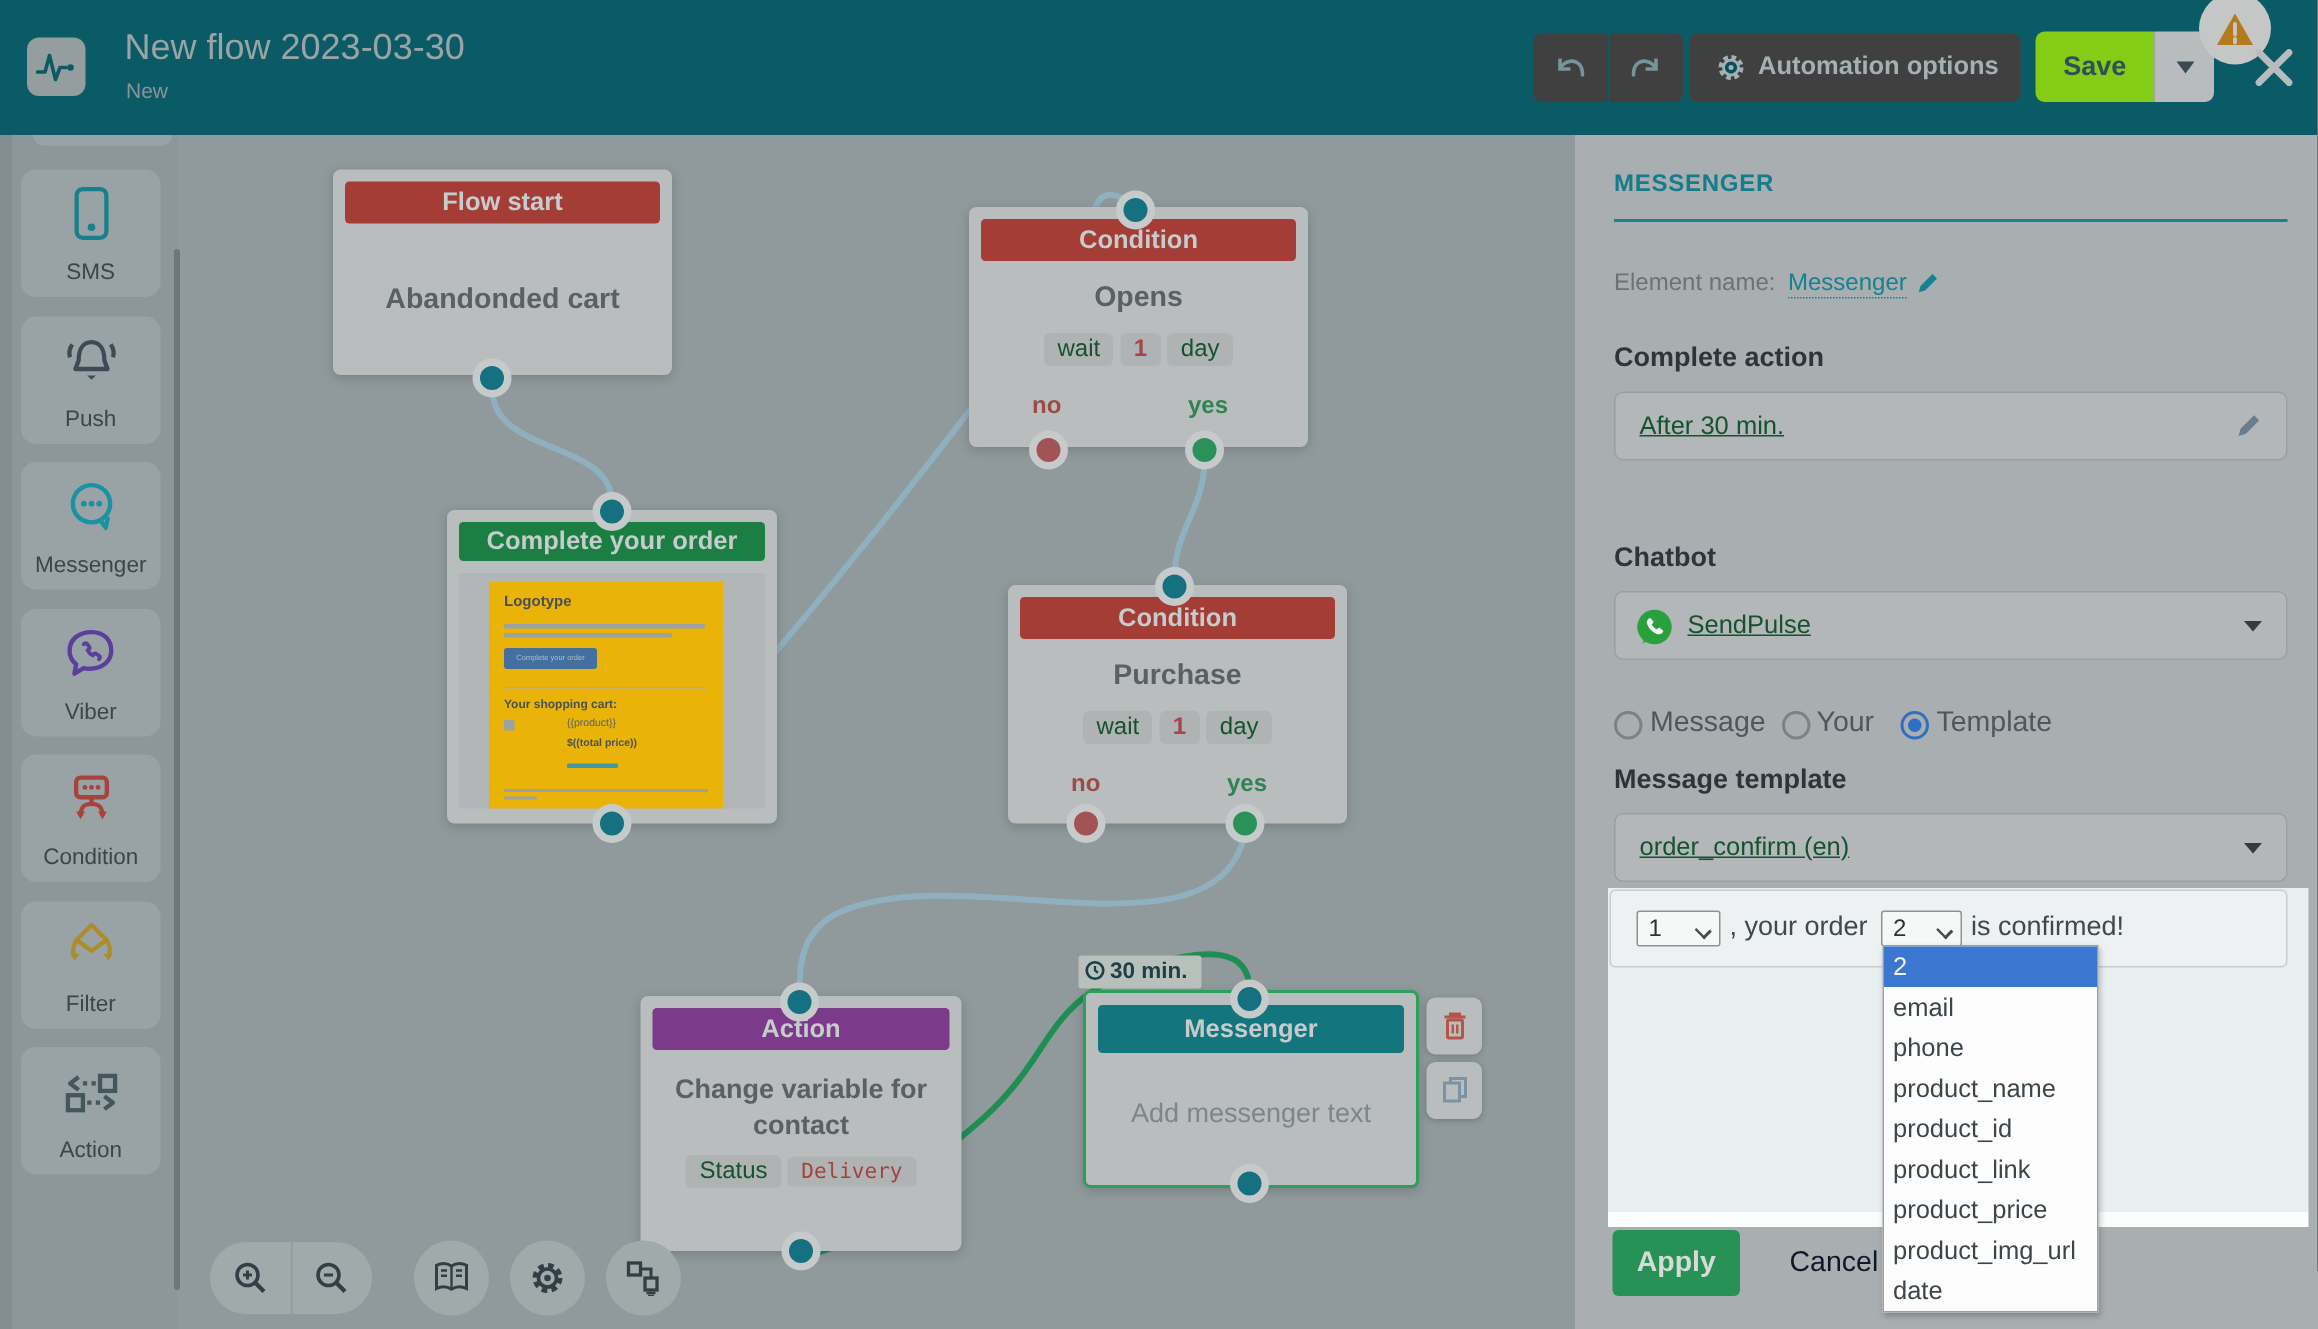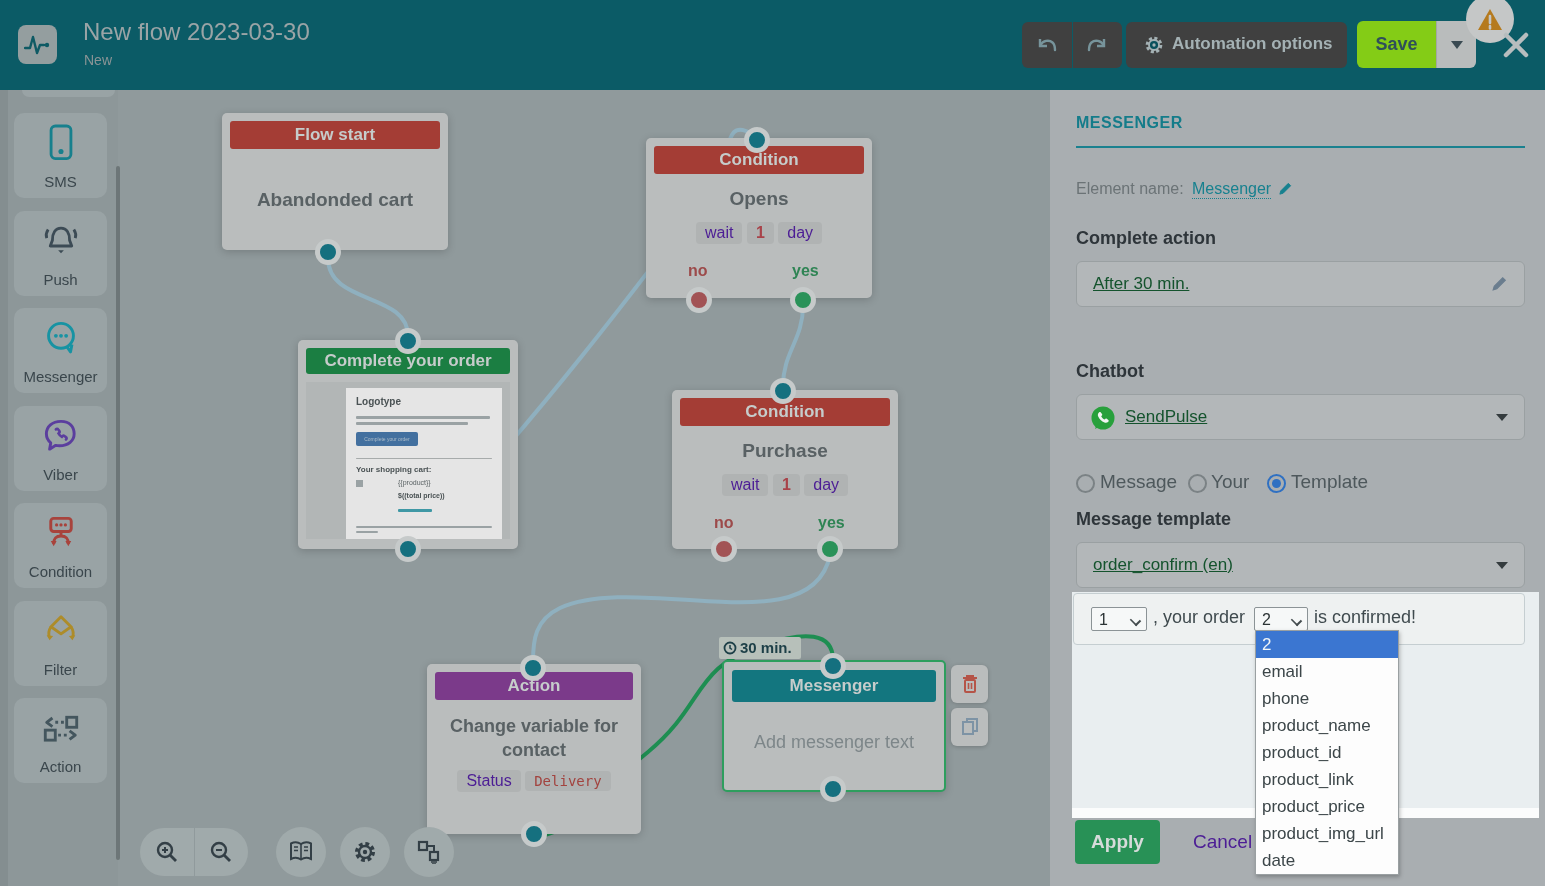--- a/index.html
+++ b/index.html
@@ -17,21 +17,21 @@
   .side-card{position:absolute;left:14px;width:93px;height:85px;background:#99a3a5;border-radius:10px;text-align:center;}
   .side-card .lbl{position:absolute;left:0;right:0;bottom:8px;font-size:15px;color:#3a464c;}
   .side-card svg{margin-top:12px;}
   
   .node{position:absolute;background:#babdbd;border-radius:5px;box-shadow:0 2px 8px rgba(0,0,0,.18);}
   .node-head{position:absolute;left:8px;right:8px;top:8px;height:28px;border-radius:3px;
     color:#c6cccb;font-weight:700;text-align:center;line-height:28px;font-size:17px;}
   .head-red{background:#a43d35;} .head-green{background:#1b7e42;}
   .head-purple{background:#7b3a8a;} .head-teal{background:#13767f;}
   .node-body{position:absolute;left:0;right:0;text-align:center;color:#596164;font-weight:700;font-size:19px;}
-  .chip{display:inline-block;background:#b0b3b3;border-radius:4px;color:#4c1d95;padding:2px 9px;font-size:16px;}
+  .chip{display:inline-block;background:#b0b3b3;border-radius:4px;color:#14532d;padding:2px 9px;font-size:16px;}
   .chip.red{color:#a8434a;font-weight:700;}
   .chip.mono{font-family:"DejaVu Sans Mono",monospace;color:#a2433f;font-size:14px;}
   .noyes{position:absolute;font-size:16px;font-weight:700;}
   .no{color:#9c4a4a;} .yes{color:#2f8454;}
   .dot{position:absolute;width:16px;height:16px;border-radius:50%;border:5px solid #c6caca;background:#15707f;box-sizing:content-box;}
   .dot.red{background:#a25355;} .dot.grn{background:#2a9259;}
   
   #panel{position:absolute;left:1050px;top:90px;width:495px;height:796px;background:#a9aeb1;}
   .p-label{position:absolute;font-size:18px;font-weight:700;color:#2e353a;}
   .p-box{position:absolute;width:449px;height:46px;background:#b3b7b9;border:1px solid #9aa0a2;border-radius:6px;box-sizing:border-box;}
@@ -46,21 +46,21 @@
   #editor-strip{position:absolute;left:1072px;top:808px;width:467px;height:10px;background:#fbfcfc;z-index:10;}
   #editor-row{position:absolute;left:1px;top:1px;width:450px;height:50px;background:#eef1f1;border:1px solid #c5ced1;border-radius:4px;}
   .mini-sel{position:absolute;height:24px;background:#f6f8f8;border:1px solid #8b9396;border-radius:2px;font-size:16px;color:#2b3335;line-height:24px;padding-left:7px;box-sizing:border-box;}
   .mini-sel .chev{position:absolute;right:6px;top:8px;width:7px;height:7px;border-right:2px solid #444c4f;border-bottom:2px solid #444c4f;transform:rotate(45deg) scale(1,.8);transform-origin:center;}
   .row-txt{position:absolute;top:13px;font-size:18px;color:#3f4a4e;}
   #dropdown{position:absolute;left:1255px;top:630px;width:142px;background:#fdfdfd;border:1px solid #9aa0a2;z-index:60;box-shadow:1px 2px 4px rgba(0,0,0,.25);}
   .opt{height:27px;line-height:27px;padding-left:6px;font-size:17px;color:#3c4649;}
   .opt.hl{background:#3b76d1;color:#f2f5f7;}
   
   #apply-btn{position:absolute;left:1075px;top:820px;width:85px;height:44px;background:#289156;border-radius:4px;color:#d6dbda;font-weight:700;font-size:19px;text-align:center;line-height:44px;z-index:20;}
-  #cancel-link{position:absolute;left:1193px;top:831px;font-size:19px;color:#4c1d95;z-index:20;}
+  #cancel-link{position:absolute;left:1193px;top:831px;font-size:19px;color:#0f172a;z-index:20;}
   
   .tool-circle{position:absolute;width:50px;height:50px;border-radius:50%;background:#a0aaab;}
   
   .bar{position:absolute;background:#9aa2a4;height:3px;border-radius:1px;}
   .badge-30{position:absolute;left:719px;top:637px;width:82px;height:22px;background:#b7c0ba;border-radius:2px;color:#1d3f47;font-weight:700;font-size:15px;line-height:22px;z-index:5;}
   .side-btn{position:absolute;left:951px;width:37px;height:38px;background:#babdbd;border-radius:6px;box-shadow:0 1px 4px rgba(0,0,0,.2);text-align:center;z-index:4;}
   svg{display:block;}
 </style>
 </head>
 <body>
@@ -159,21 +159,21 @@
       <span class="chip red">1</span>
       <span class="chip">day</span>
     </div>
     <span class="noyes no" style="left:42px;top:124px">no</span>
     <span class="noyes yes" style="left:146px;top:124px">yes</span>
   </div>
 
   <div class="node" style="left:298px;top:340px;width:220px;height:209px;z-index:2">
     <div class="node-head head-green" style="height:26px;line-height:26px">Complete your order</div>
     <div class="abs" style="left:8px;top:42px;width:204px;height:157px;background:#b2b6b6">
-      <div class="abs" style="left:40px;top:6px;width:156px;height:151px;background:#e5e5e5">
+      <div class="abs" style="left:20px;top:6px;width:156px;height:151px;background:#eab308">
         <span class="abs" style="left:10px;top:8px;font-size:10px;font-weight:700;color:#4a5254">Logotype</span>
         <div class="bar" style="left:10px;top:28px;width:134px"></div>
         <div class="bar" style="left:10px;top:34px;width:112px"></div>
         <div class="abs" style="left:10px;top:44px;width:62px;height:14px;background:#43709f;border-radius:2px;color:#aebdc9;font-size:5px;text-align:center;line-height:14px">Complete your order</div>
         <div class="bar" style="left:10px;top:70px;width:136px;height:1px;background:#a7abab"></div>
         <span class="abs" style="left:10px;top:77px;font-size:8px;font-weight:700;color:#4a5254">Your shopping cart:</span>
         <div class="abs" style="left:10px;top:92px;width:7px;height:7px;background:#9aa2a4"></div>
         <span class="abs" style="left:52px;top:91px;font-size:7px;color:#5a6264">{{product}}</span>
         <span class="abs" style="left:52px;top:104px;font-size:7px;font-weight:700;color:#4a5254">$((total price))</span>
         <div class="bar" style="left:52px;top:121px;width:34px;background:#3f98a5"></div>

